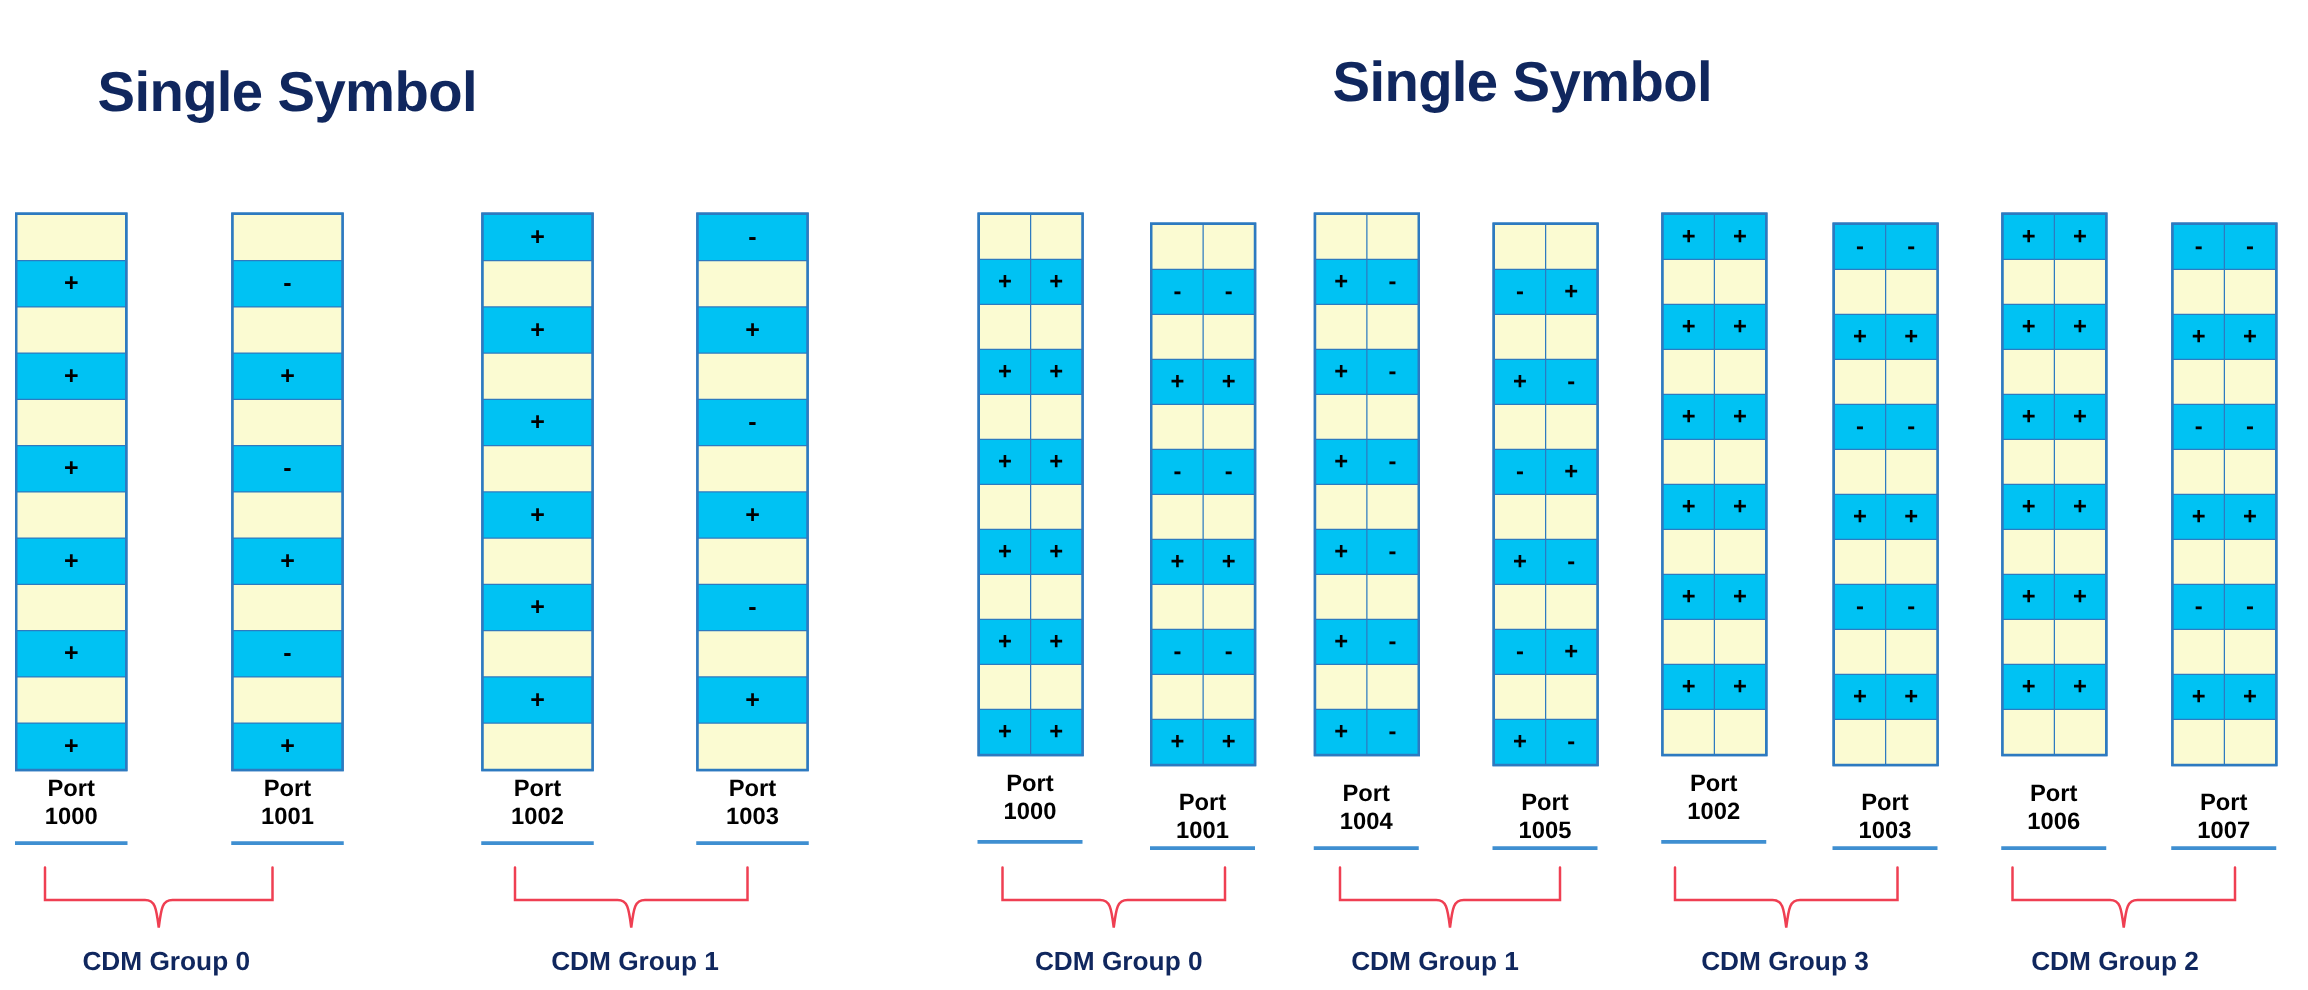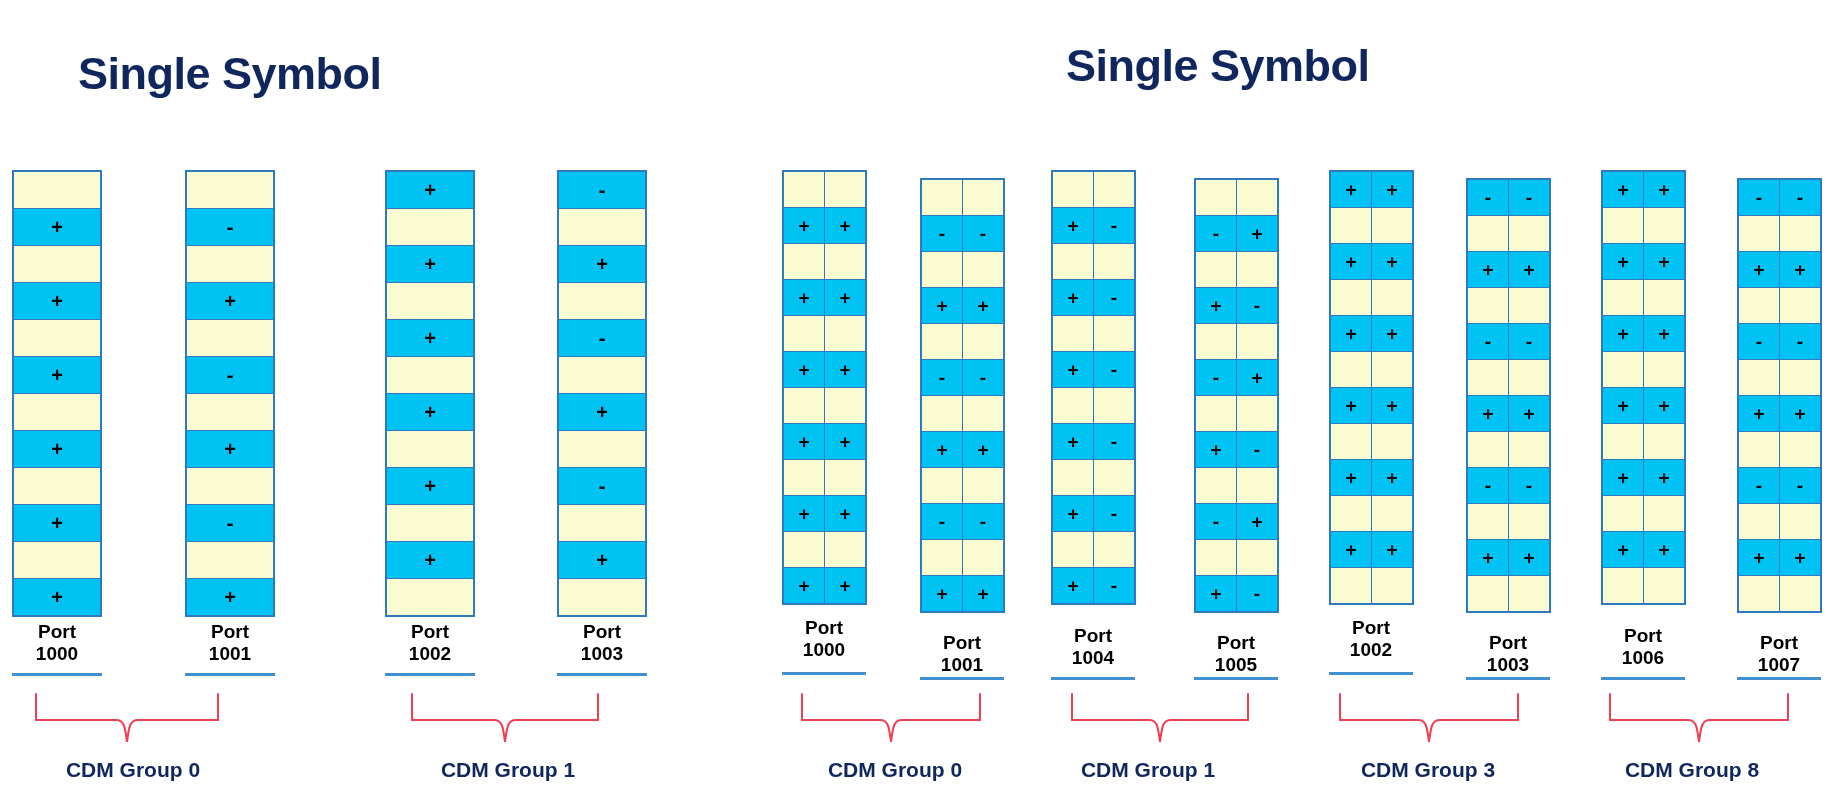--- a/index.html
+++ b/index.html
@@ -742,15 +742,15 @@
         <svg width="182" height="52">
           <path d="M 2,2 C 2,17 2,22 2,28 L 80,28 C 88,28 89,34 91,50 C 93,34 94,28 102,28 L 180,28 C 180,22 180,17 180,2" fill="none" stroke="#ef3f52" stroke-width="2" stroke-linecap="round"></path>
         </svg>
       </div>
       <div class="cdm-label" style="left: 1308px; top: 758px; width: 240px;">CDM Group 3</div>
       <div class="brace" style="left: 1608px; top: 692px;">
         <svg width="182" height="52">
           <path d="M 2,2 C 2,17 2,22 2,28 L 80,28 C 88,28 89,34 91,50 C 93,34 94,28 102,28 L 180,28 C 180,22 180,17 180,2" fill="none" stroke="#ef3f52" stroke-width="2" stroke-linecap="round"></path>
         </svg>
       </div>
-      <div class="cdm-label" style="left: 1572px; top: 758px; width: 240px;">CDM Group 8</div>
+      <div class="cdm-label" style="left: 1572px; top: 758px; width: 240px;">CDM Group 2</div>
     </div>
 </div>
 
 </body></html>

